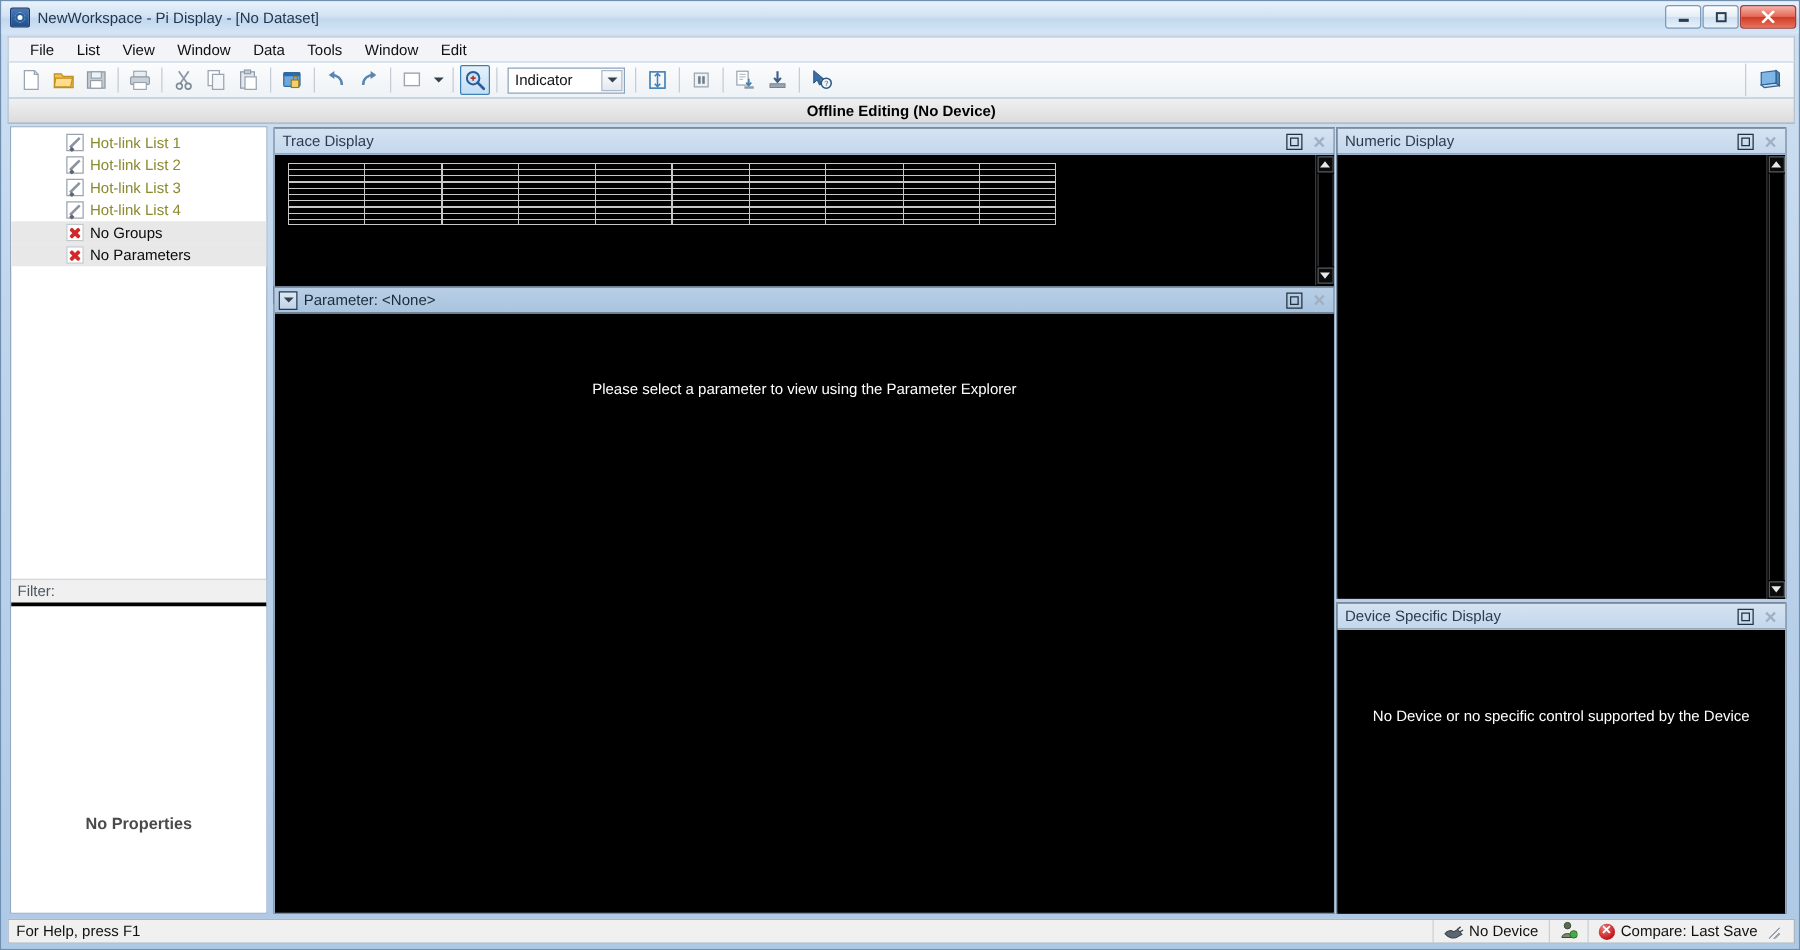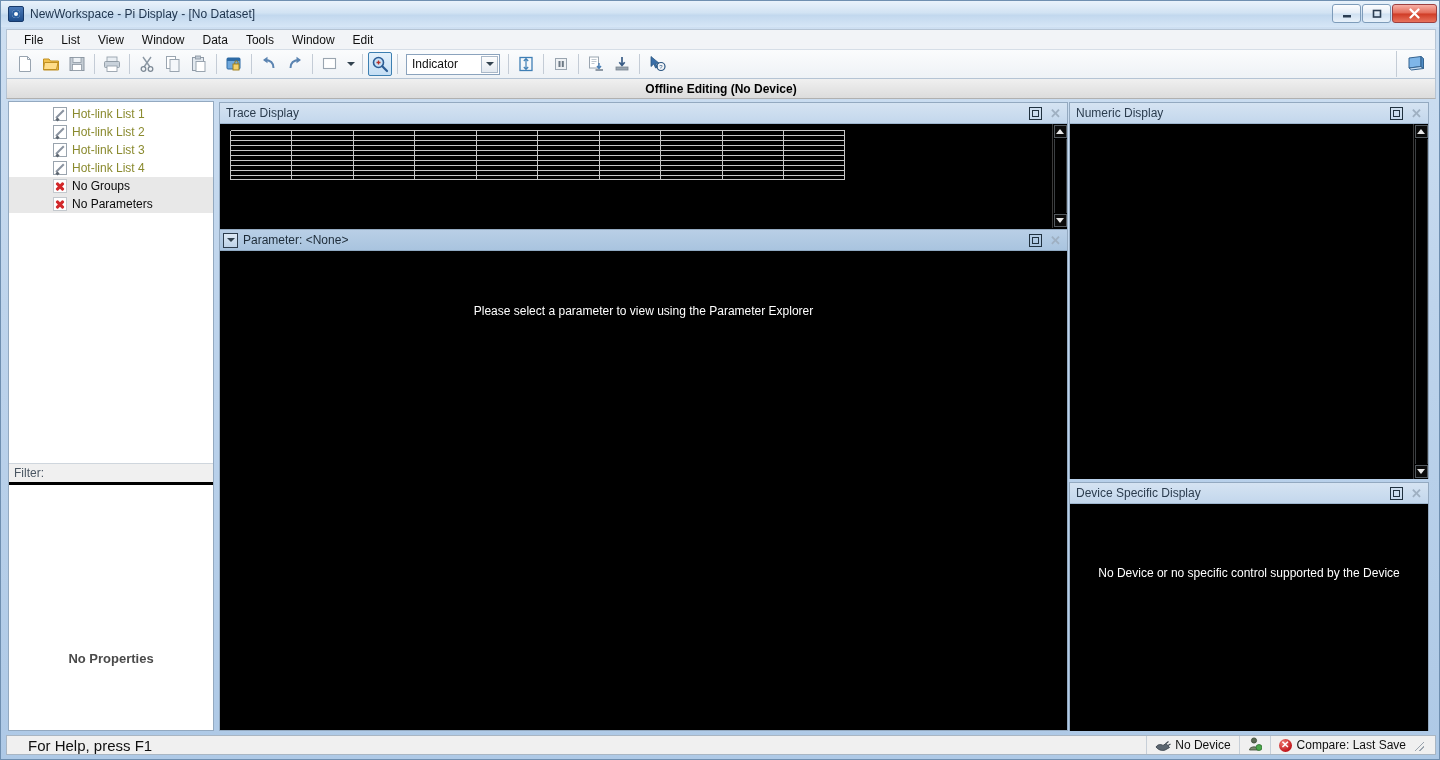--- a/index.html
+++ b/index.html
@@ -280,21 +280,21 @@
     display:flex; align-items:flex-start; justify-content:center;
   }
   .device-msg { color:#ffffff; font-size:12px; margin-top:62px; }
 
   
   .statusbar {
     position:absolute; left:5px; top:734px; width:1430px; height:20px;
     background:#f0f0f0; border:1px solid #a9b6c3;
     display:flex; align-items:center;
   }
-  .sb-left { flex:1 1 auto; padding-left:21px; font-size:15px; color:#101010; }
+  .sb-left { flex:1 1 auto; padding-left:6px; font-size:12px; color:#101010; }
   .sb-cell {
     display:flex; align-items:center; gap:5px;
     padding:0 8px; height:18px; font-size:12px; color:#101010;
     border-left:1px solid #c7cfd8;
   }
   .sb-grip {
     width:14px;height:14px; margin-right:2px; position:relative;
   }
   .sb-grip::after{
     content:""; position:absolute; right:1px; bottom:1px; width:9px;height:9px;

